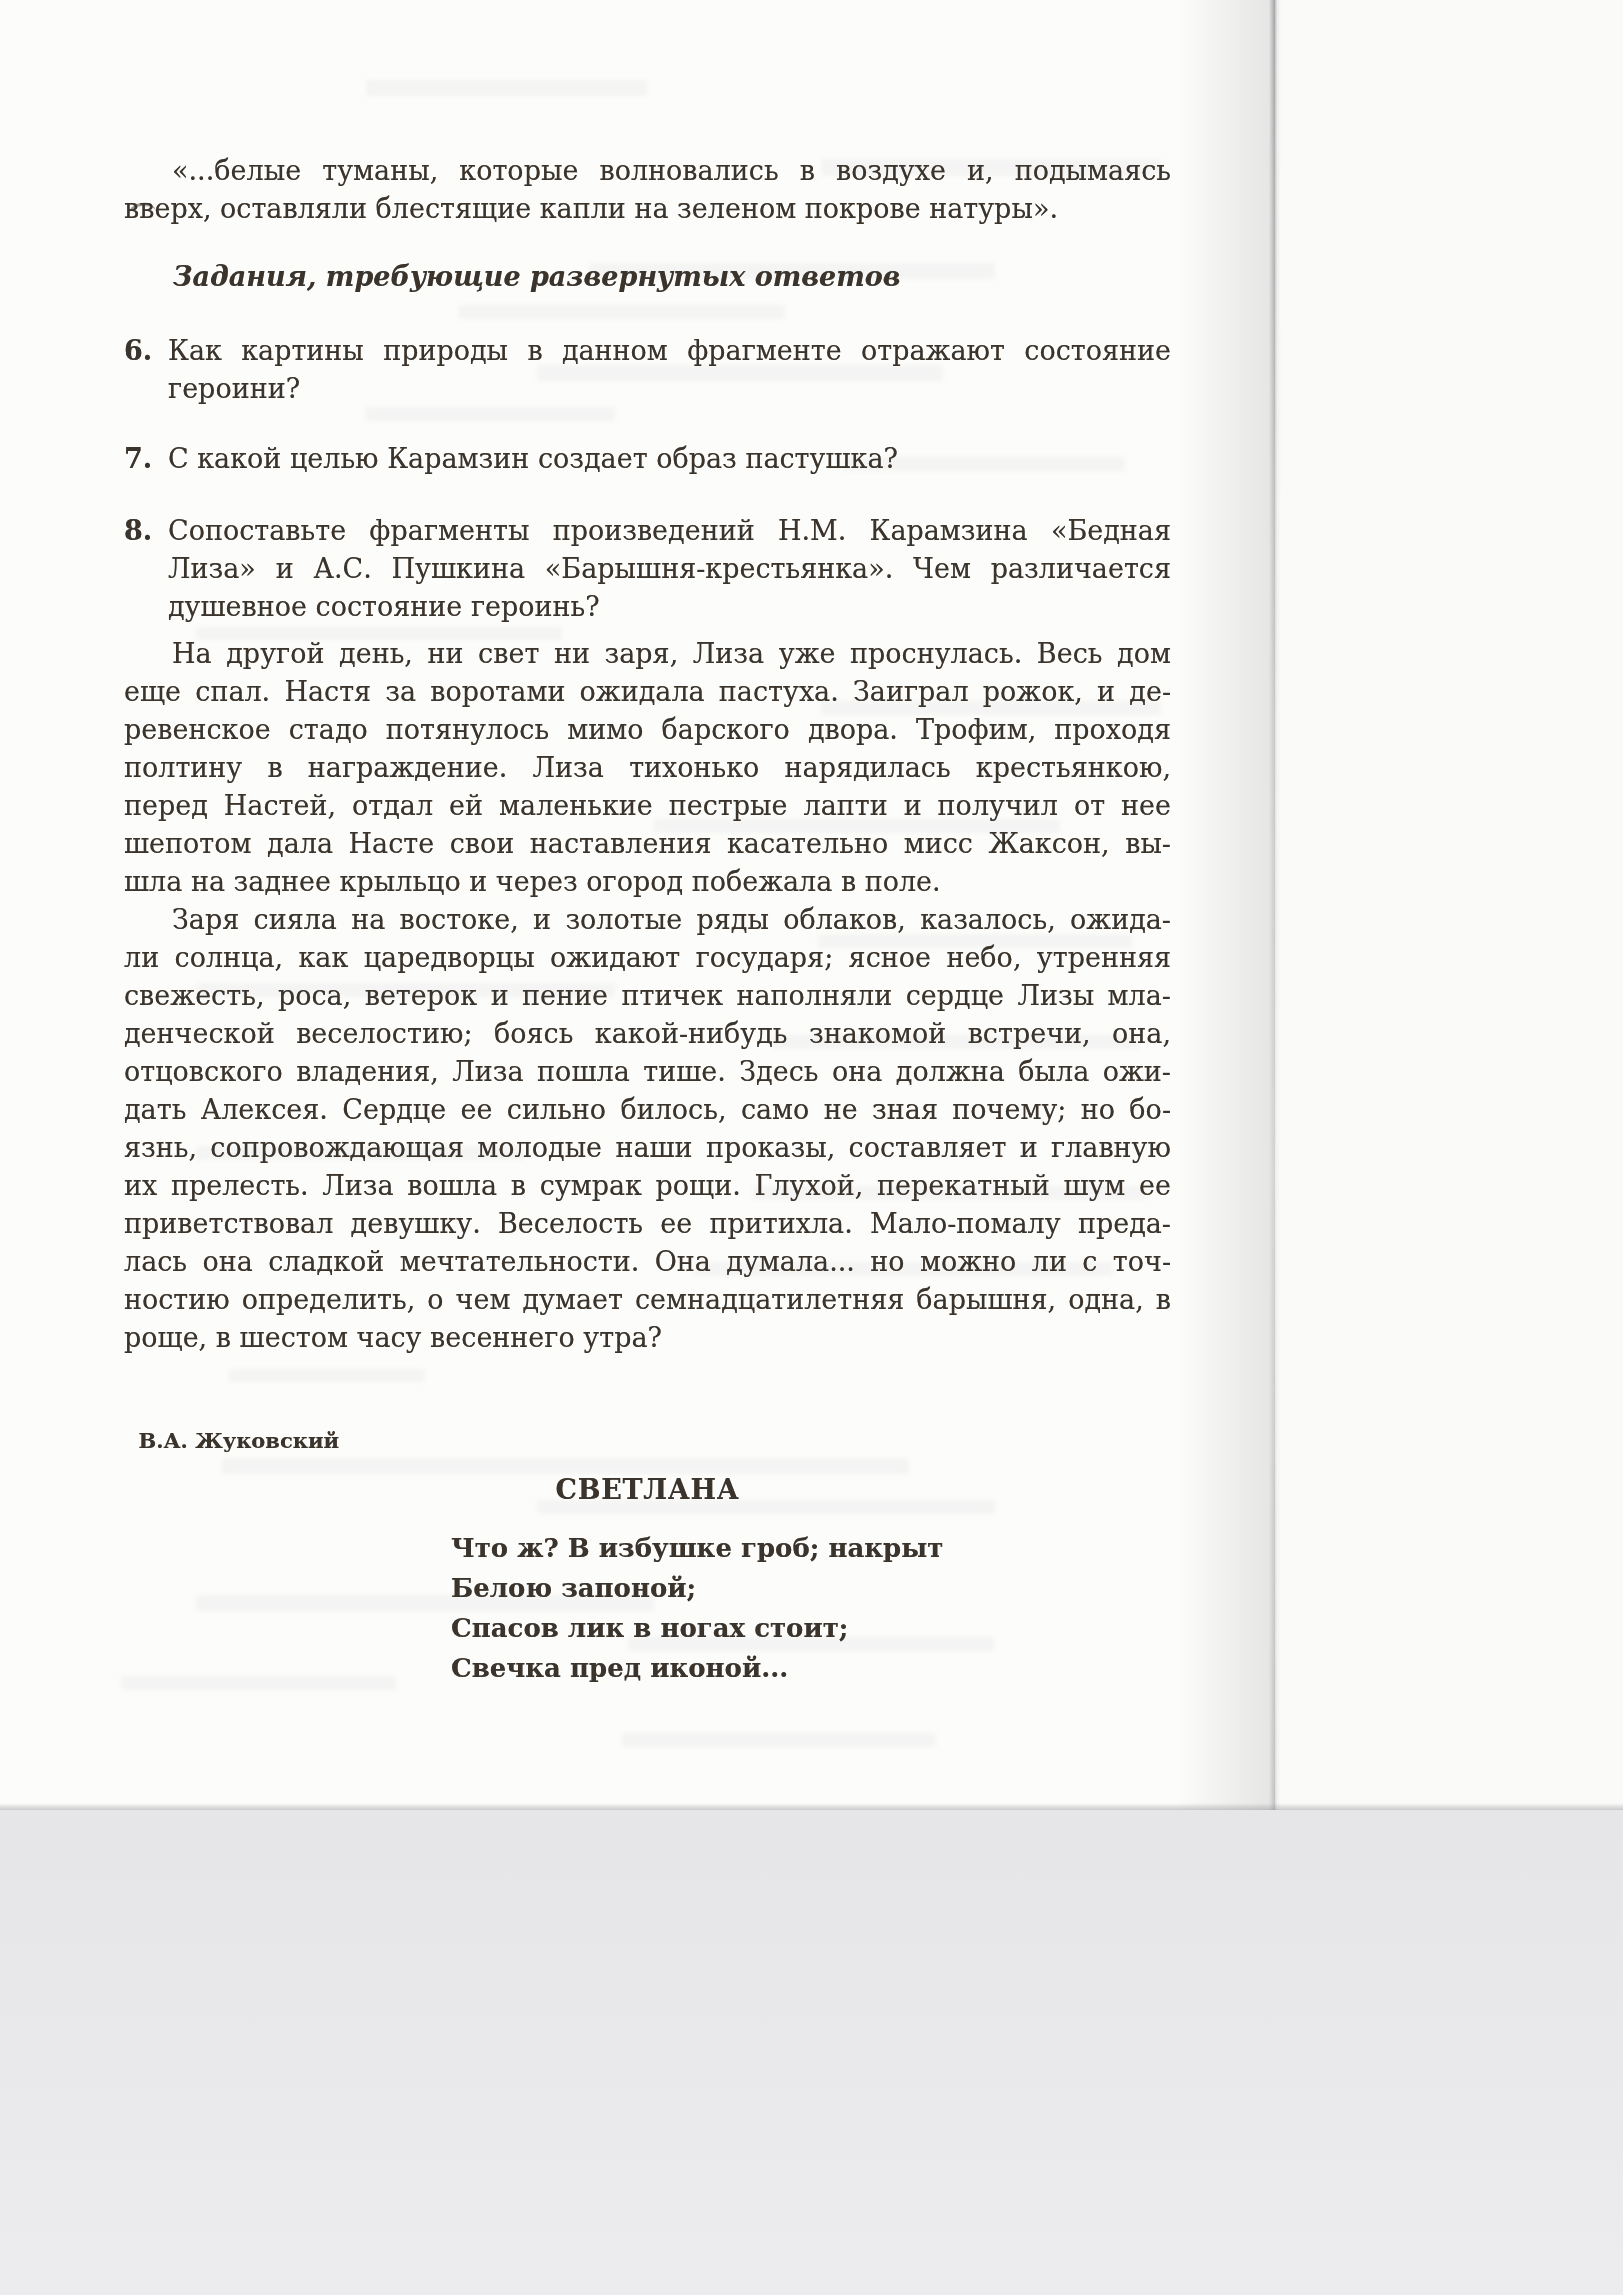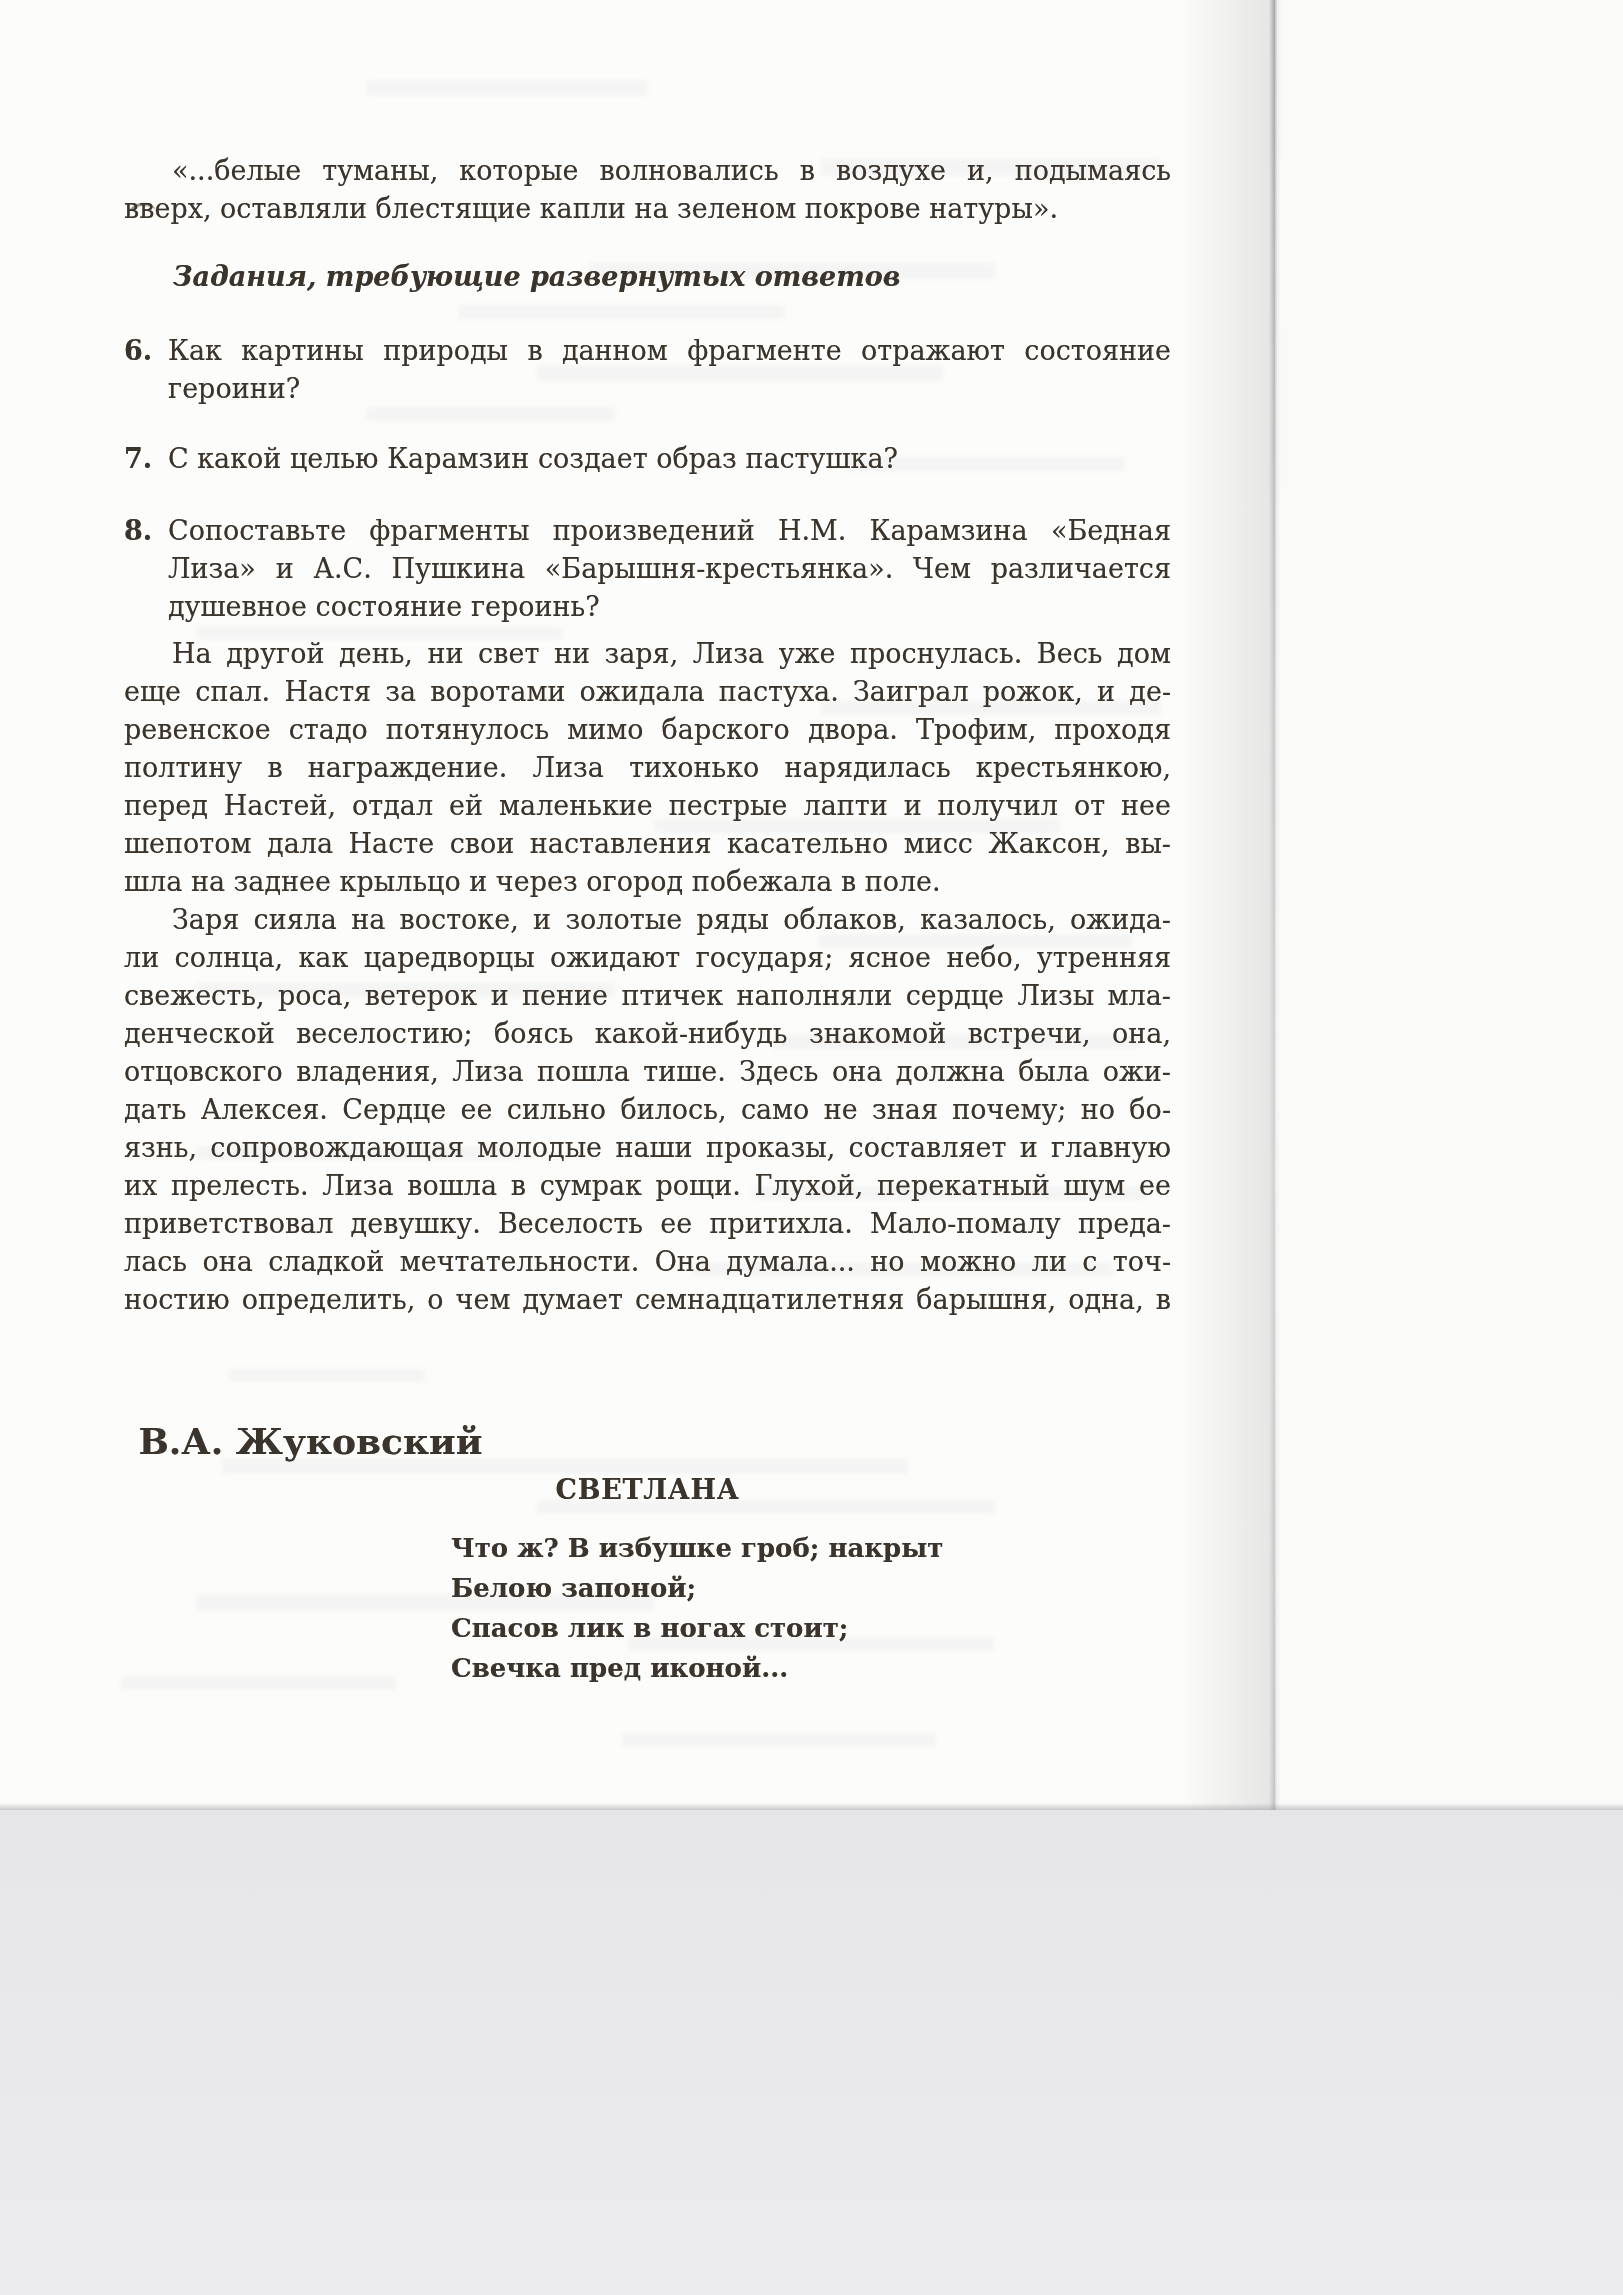--- a/index.html
+++ b/index.html
@@ -59,21 +59,21 @@
     font-size:27px;line-height:38px;
     text-shadow:0 0 0.5px rgba(59,52,44,0.55);
   }
   .question{position:absolute;left:0;width:1047px;padding-left:44px;box-sizing:border-box;}
   .q-num{
     position:absolute;left:0;top:0;height:38px;line-height:38px;
     font-size:27px;font-weight:bold;
     text-shadow:0 0 0.5px rgba(59,52,44,0.55);
   }
   .author{
-    left:14.4px;font-weight:bold;font-size:36px;line-height:38px;
+    left:14.4px;font-weight:bold;font-size:21px;line-height:38px;
     text-shadow:0 0 0.5px rgba(59,52,44,0.55);
   }
   .poem-title{
     left:0;width:1047px;text-align:center;font-weight:bold;font-size:27px;
     line-height:38px;letter-spacing:0.7px;
     text-shadow:0 0 0.5px rgba(59,52,44,0.55);
   }
   .verse{left:327px;width:720px;}
   .verse .jline{height:40px;line-height:40px;font-size:26px;font-weight:bold;white-space:nowrap;text-align:left;}
   .pagenum{
@@ -167,20 +167,21 @@
         <div class="jline">ли солнца, как царедворцы ожидают государя; ясное небо, утренняя</div>
         <div class="jline">свежесть, роса, ветерок и пение птичек наполняли сердце Лизы мла-</div>
         <div class="jline">денческой веселостию; боясь какой-нибудь знакомой встречи, она,</div>
         <div class="jline">отцовского владения, Лиза пошла тише. Здесь она должна была ожи-</div>
         <div class="jline">дать Алексея. Сердце ее сильно билось, само не зная почему; но бо-</div>
         <div class="jline">язнь, сопровождающая молодые наши проказы, составляет и главную</div>
         <div class="jline">их прелесть. Лиза вошла в сумрак рощи. Глухой, перекатный шум ее</div>
         <div class="jline">приветствовал девушку. Веселость ее притихла. Мало-помалу преда-</div>
         <div class="jline">лась она сладкой мечтательности. Она думала... но можно ли с точ-</div>
         <div class="jline">ностию определить, о чем думает семнадцатилетняя барышня, одна, в</div>
+        <div class="jline last">роще, в шестом часу весеннего утра?</div>
       </div>
 
     <div class="block author" style="top:1422px">В.А. Жуковский</div>
 
     <div class="block poem-title" style="top:1471px">СВЕТЛАНА</div>
 
     <div class="block verse" style="top:1528px">
         <div class="jline">Что ж? В избушке гроб; накрыт</div>
         <div class="jline">Белою запоной;</div>
         <div class="jline">Спасов лик в ногах стоит;</div>

